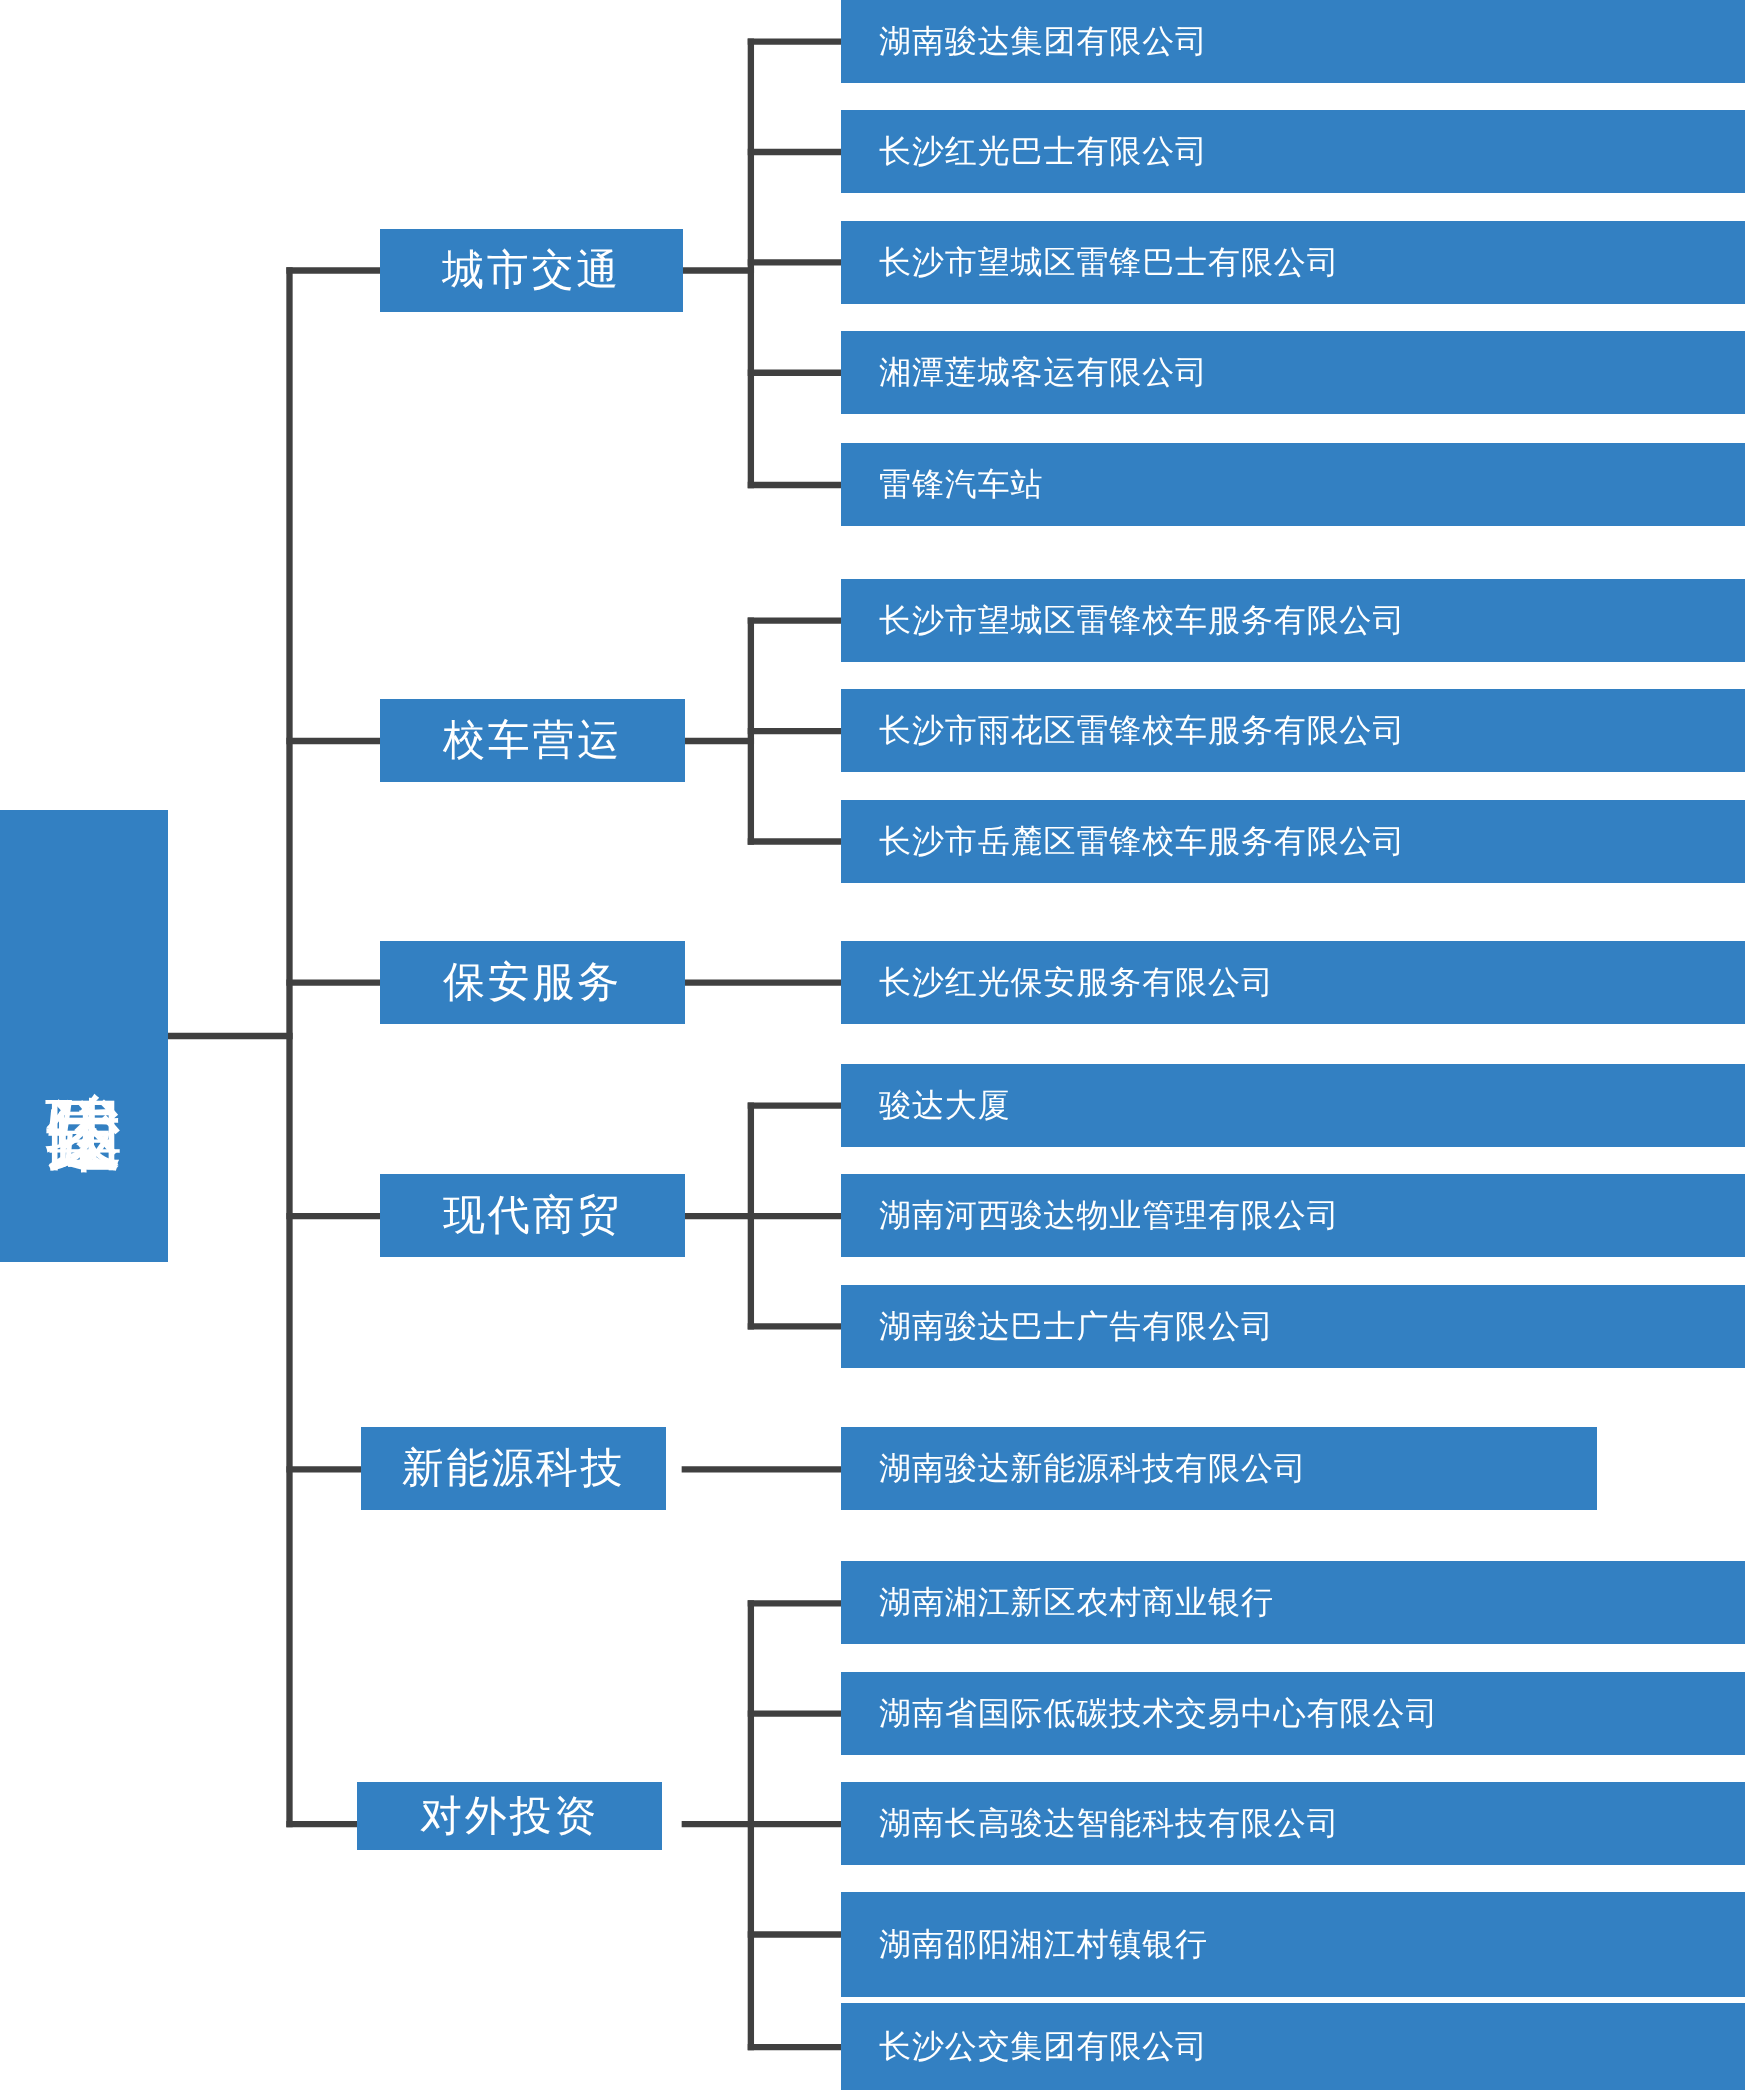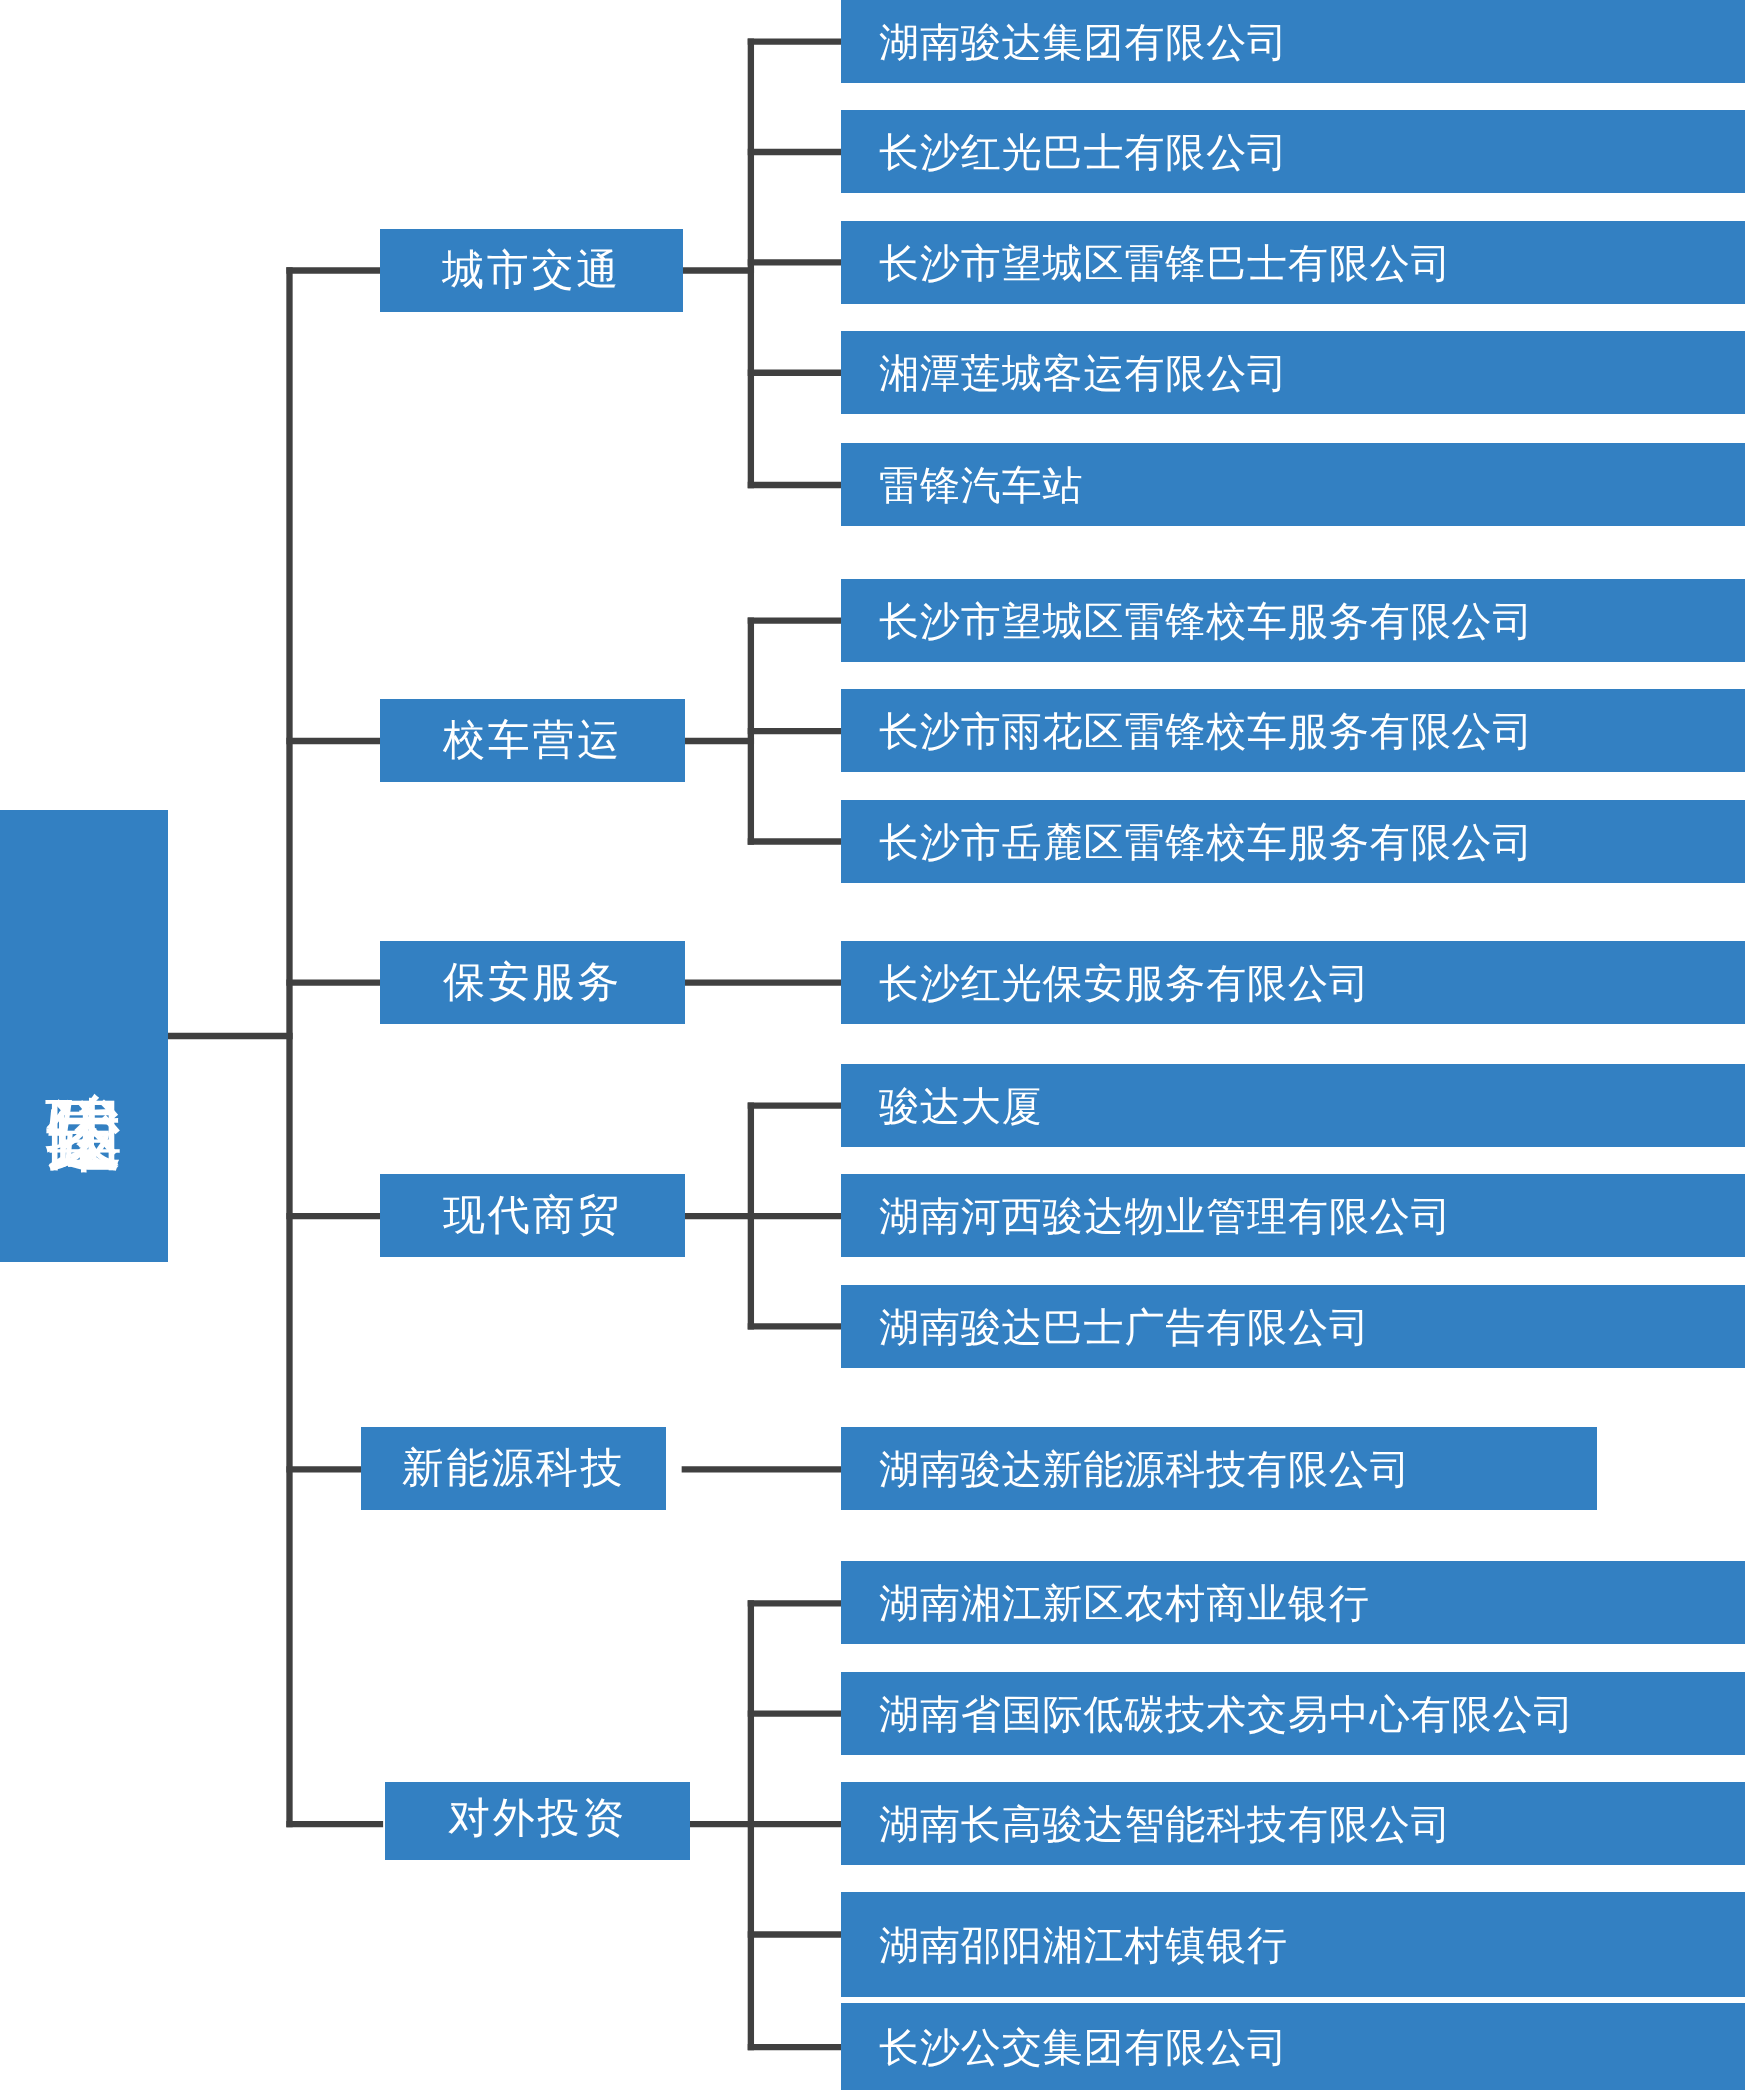--- a/index.html
+++ b/index.html
@@ -46,21 +46,21 @@
     letter-spacing: 3.6px;
     padding: 0;
   }
   .node.cat {
     justify-content: center;
     font-size: 42px;
     letter-spacing: 2.7px;
   }
   .node.leaf {
     justify-content: flex-start;
-    font-size: 40px;
+    font-size: 32px;
     padding-left: 38px;
     letter-spacing: 0.9px;
   }
 </style>
 </head>
 <body>
 
 <div id="chart">
   <svg id="connectors" viewBox="0 0 1930 2311" preserveAspectRatio="none">
       <line x1="186" y1="1145" x2="320" y2="1145" stroke="#404040" stroke-width="7" stroke-linecap="square"></line>
@@ -111,21 +111,21 @@
       <div class="node leaf" style="left: 841px; top: 689px; width: 905px; height: 83px; text-align: center;">长沙市雨花区雷锋校车服务有限公司</div>
       <div class="node leaf" style="left: 841px; top: 800px; width: 905px; height: 83px;">长沙市岳麓区雷锋校车服务有限公司</div>
       <div class="node cat" style="left: 380px; top: 941px; width: 305px; height: 83px;">保安服务</div>
       <div class="node leaf" style="left: 841px; top: 941px; width: 905px; height: 83px;">长沙红光保安服务有限公司</div>
       <div class="node cat" style="left: 380px; top: 1174px; width: 305px; height: 83px;">现代商贸</div>
       <div class="node leaf" style="left: 841px; top: 1064px; width: 905px; height: 83px;">骏达大厦</div>
       <div class="node leaf" style="left: 841px; top: 1174px; width: 905px; height: 83px;">湖南河西骏达物业管理有限公司</div>
       <div class="node leaf" style="left: 841px; top: 1285px; width: 905px; height: 83px;">湖南骏达巴士广告有限公司</div>
       <div class="node cat" style="left: 361px; top: 1427px; width: 305px; height: 83px;">新能源科技</div>
       <div class="node leaf" style="left: 841px; top: 1427px; width: 756px; height: 83px;">湖南骏达新能源科技有限公司</div>
-      <div class="node cat" style="left: 385px; top: 1782px; width: 305px; height: 78px; font-family: Liberation Mono, monospace;">对外投资</div>
+      <div class="node cat" style="left: 357px; top: 1782px; width: 305px; height: 68px;">对外投资</div>
       <div class="node leaf" style="left: 841px; top: 1561px; width: 905px; height: 83px;">湖南湘江新区农村商业银行</div>
       <div class="node leaf" style="left: 841px; top: 1672px; width: 905px; height: 83px;">湖南省国际低碳技术交易中心有限公司</div>
       <div class="node leaf" style="left: 841px; top: 1782px; width: 905px; height: 83px;">湖南长高骏达智能科技有限公司</div>
       <div class="node leaf" style="left: 841px; top: 1892px; width: 905px; height: 105px;">湖南邵阳湘江村镇银行</div>
       <div class="node leaf" style="left: 841px; top: 2003px; width: 992px; height: 88px;">长沙公交集团有限公司</div>
     </div>
 </div>
 
 
 </body></html>

